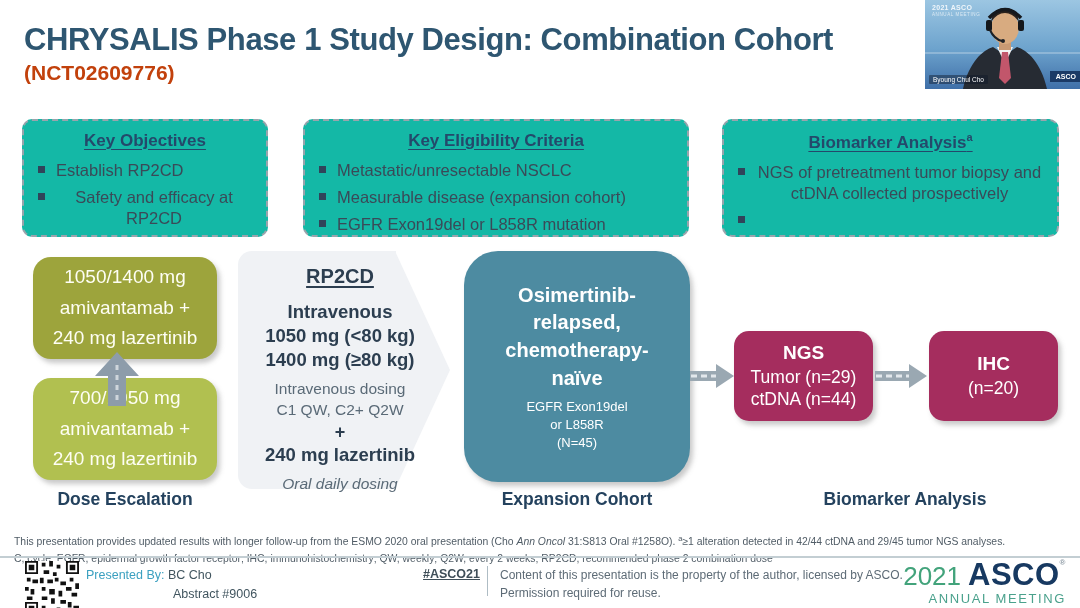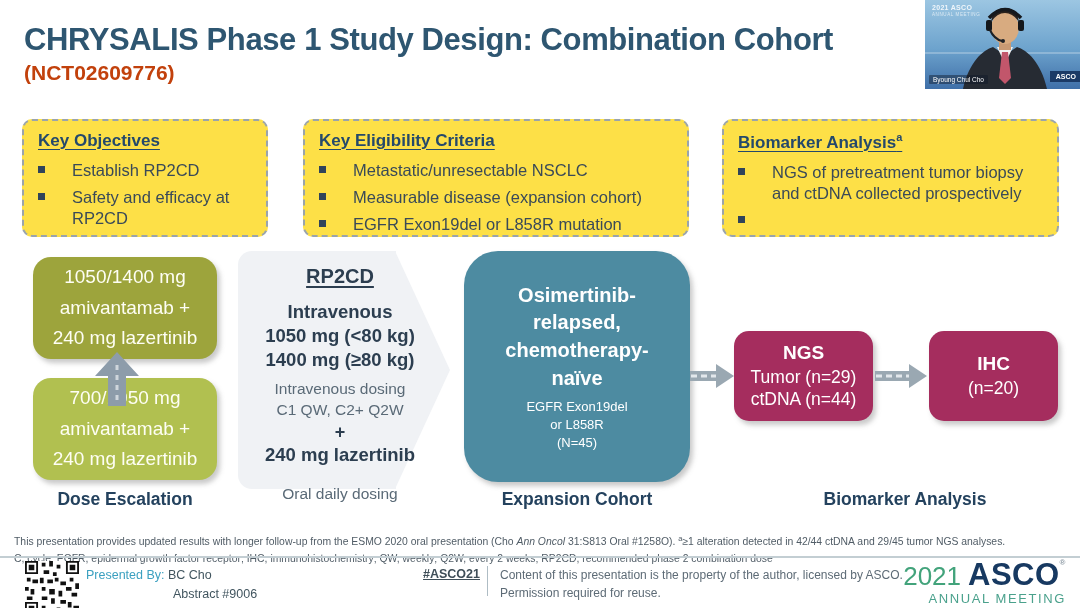--- a/index.html
+++ b/index.html
@@ -22,29 +22,29 @@
   .video svg { display:block; }
   .vid-watermark { position:absolute; left:7px; top:4px; color:#ffffff; opacity:.85;
                    font-size:7px; font-weight:bold; letter-spacing:.3px; line-height:1.2; }
   .vid-watermark .sub { font-size:4.5px; font-weight:normal; opacity:.8; letter-spacing:.6px; }
   .vid-name { position:absolute; left:4px; bottom:5px; background:rgba(15,25,40,.45);
               color:#fff; font-size:6.5px; padding:1px 4px; border-radius:1px; }
   .vid-logo { position:absolute; right:-3px; bottom:7px; background:#1b3a66; color:#fff;
               font-size:7px; font-weight:bold; padding:2px 7px 2px 6px; }
 
   
-  .ibox { position:absolute; top:119px; height:118px; background:#fde047;
-          border:2px dashed #9aa4ac; border-radius:10px; padding:10px 14px; }
+  .ibox { position:absolute; top:119px; height:118px; background:#14b8a6;
+          border:2px dashed #9aa4ac; border-radius:10px; padding:10px 14px;text-align:center; }
   .ibox-1 { left:22px;  width:246px; }
   .ibox-2 { left:303px; width:386px; }
   .ibox-3 { left:722px; width:337px; }
   .ibox h2 { font-size:17px; font-weight:bold; color:#24496b;
              text-decoration:underline; text-underline-offset:3px; margin-bottom:9px; }
   .ibox h2 sup { font-size:11px; text-decoration:none; }
-  .brow { display:flex; gap:27px; margin-top:6px; align-items:flex-start; }
+  .brow { display:flex; gap:11px; margin-top:6px; align-items:flex-start; }
   .bsq  { flex:none; width:7px; height:7px; background:#30445a; margin-top:6px; }
   .btxt { font-size:16.5px; color:#3a4a58; line-height:1.28; }
 
   
   .shadowed { box-shadow:3px 4px 5px rgba(100,100,100,.35); }
   .dose-box { position:absolute; left:33px; width:184px; height:102px; border-radius:18px;
               color:#fefef4; font-size:19px; line-height:1.62; text-align:center;
               display:flex; align-items:center; justify-content:center; }
   .dose-top    { top:257px; background:#9da43c; }
   .dose-bottom { top:378px; background:#b1c050; }
@@ -61,21 +61,21 @@
                background:#f0f2f5; border-radius:14px 0 0 14px; }
   .chev-tip  { position:absolute; left:157px; top:0; width:0; height:0;
                border-top:119px solid transparent; border-bottom:119px solid transparent;
                border-left:55px solid #f0f2f5; }
   .chev-body { position:absolute; left:4px; top:14px; width:196px; text-align:center; }
   .chev-body .rp2cd-h { font-size:20px; font-weight:bold; color:#2c3e50;
                         text-decoration:underline; text-underline-offset:3px; margin-bottom:12px; }
   .chev-body .drug  { font-size:18.5px; font-weight:bold; color:#2c3e50; line-height:1.3; }
   .chev-body .note  { font-size:15.5px; color:#5a6a77; line-height:1.35; margin-top:7px; }
   .chev-body .plus  { font-size:18px; font-weight:bold; color:#2c3e50; line-height:1.25; }
-  .chev-body .oral  { margin-top:16px; }
+  .chev-body .oral  { margin-top:6px;font-style:italic; }
 
   .teal-box { position:absolute; left:464px; top:251px; width:226px; height:231px;
               background:#4d8ba1; border-radius:34px; color:#ffffff; text-align:center;
               display:flex; flex-direction:column; align-items:center; justify-content:center; }
   .teal-bold   { font-size:20px; font-weight:bold; line-height:1.38; }
   .teal-normal { font-size:13px; line-height:1.36; margin-top:6px; }
 
   .mag-box { position:absolute; top:331px; height:90px; background:#a52d5e; border-radius:15px;
              color:#ffffff; text-align:center; display:flex; flex-direction:column;
              align-items:center; justify-content:center; }

